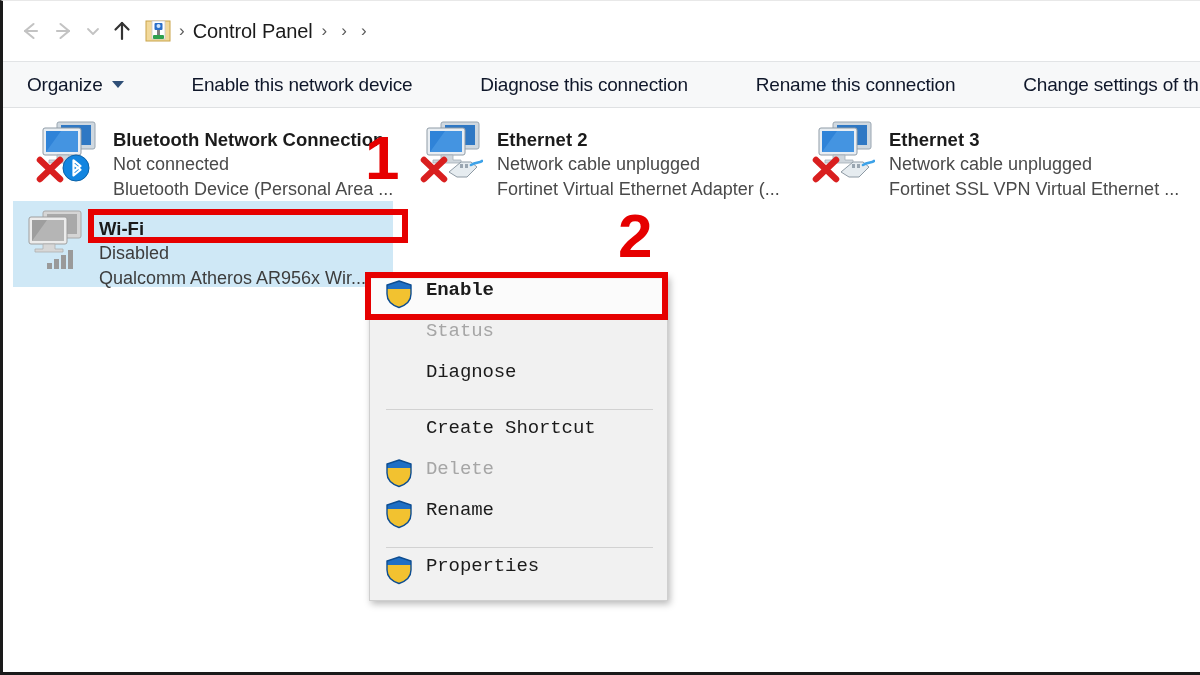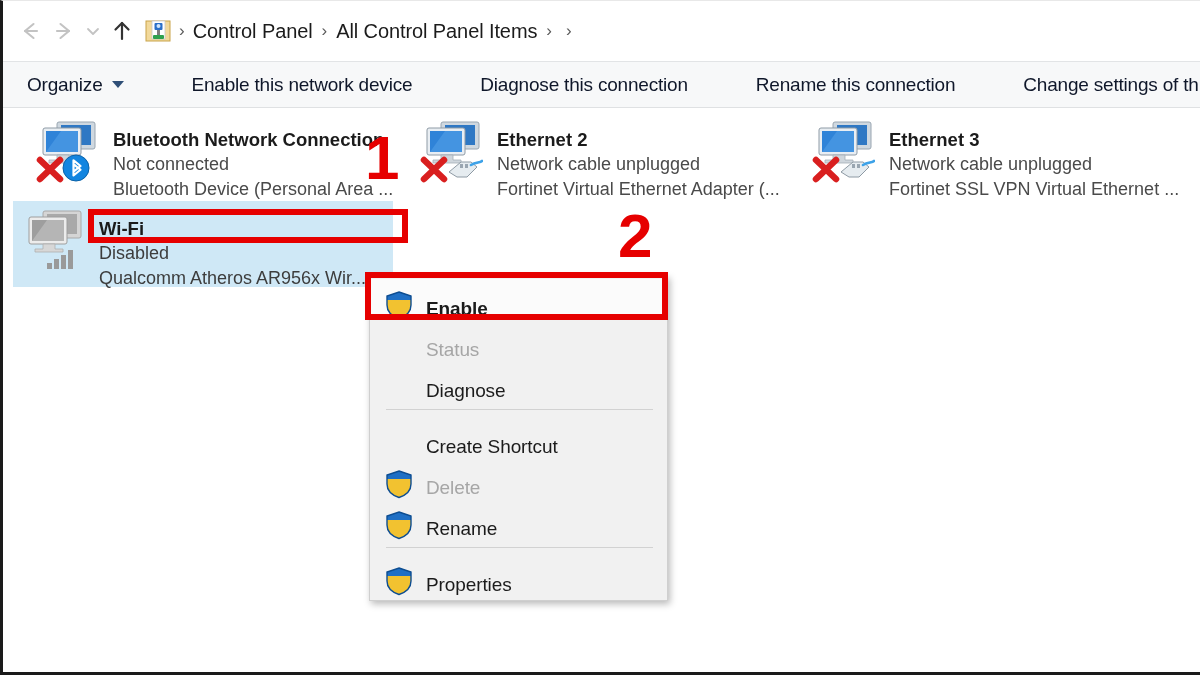--- a/index.html
+++ b/index.html
@@ -205,23 +205,24 @@
     width: 299px;
     background: #f1f1f1;
     border: 1px solid #cfcfcf;
     box-shadow: 2px 3px 7px rgba(0,0,0,0.28);
     padding: 3px 0 4px 0;
   }
 
   .mi {
     height: 41px;
     display: flex;
-    align-items: flex-end;
+    align-items: flex-start;
     padding-left: 14px;
     position: relative;
+    font-family: Liberation Mono, monospace;
   }
   .mi-icon {
     width: 30px;
     height: 30px;
     flex: none;
     position: relative;
     margin-right: 12px;
   }
   .mi-label {
     font-size: 19px;
@@ -283,21 +284,20 @@
           <rect x="9.5" y="5" width="8" height="7" rx="1" fill="#2a6fc9"></rect>
           <circle cx="13.5" cy="8" r="2" fill="#cfe4fb"></circle>
           <rect x="8" y="17" width="11" height="4" rx="1" fill="#2fa14e"></rect>
           <rect x="12" y="12" width="3" height="5" fill="#7c7c7c"></rect>
         </svg>
       </div>
 
       <span class="sep thin">›</span>
       <span class="crumb">Control Panel</span>
       <span class="sep">›</span>
-      <span class="crumb">All Control Panel Items</span>
       <span class="sep">›</span>
       <span class="sep">›</span>
     </div>
   </div>
 
   <div id="toolbar">
 
     <div class="tbitem">
       <span>Organize</span>
       <span class="tbcaret"></span>

